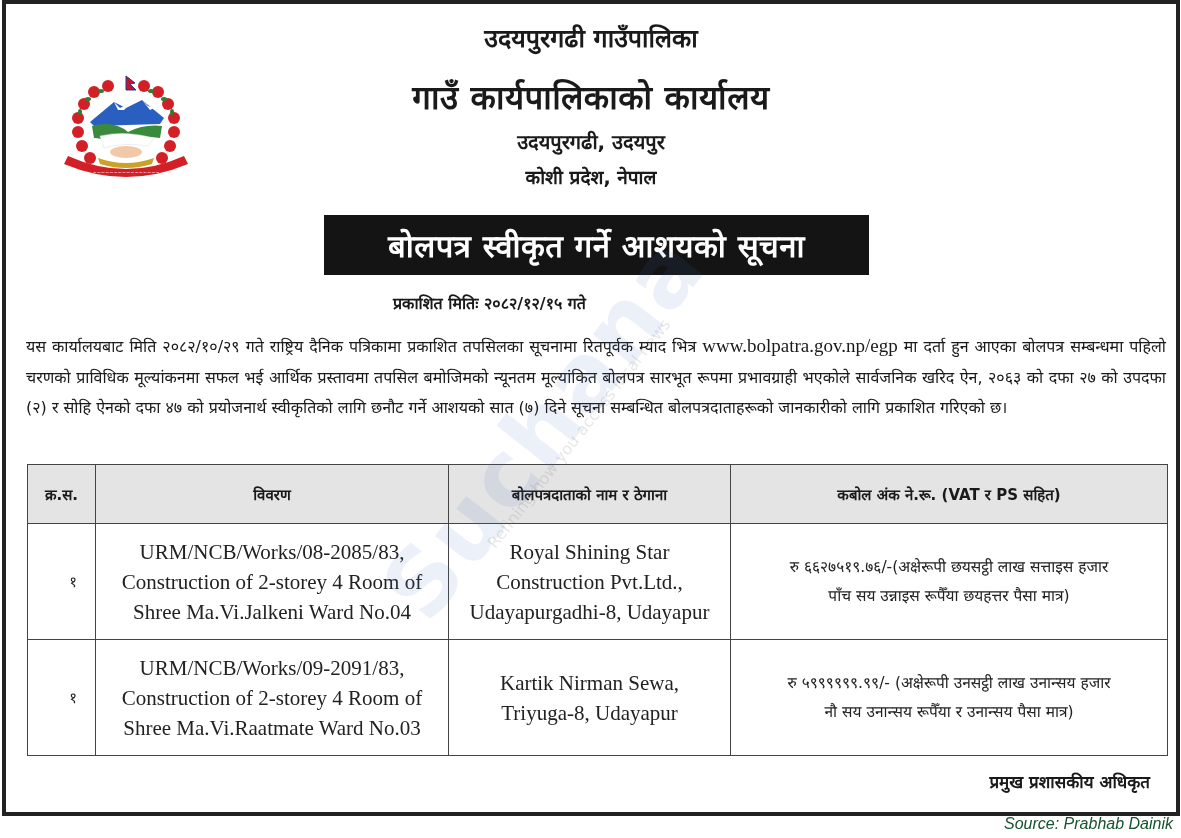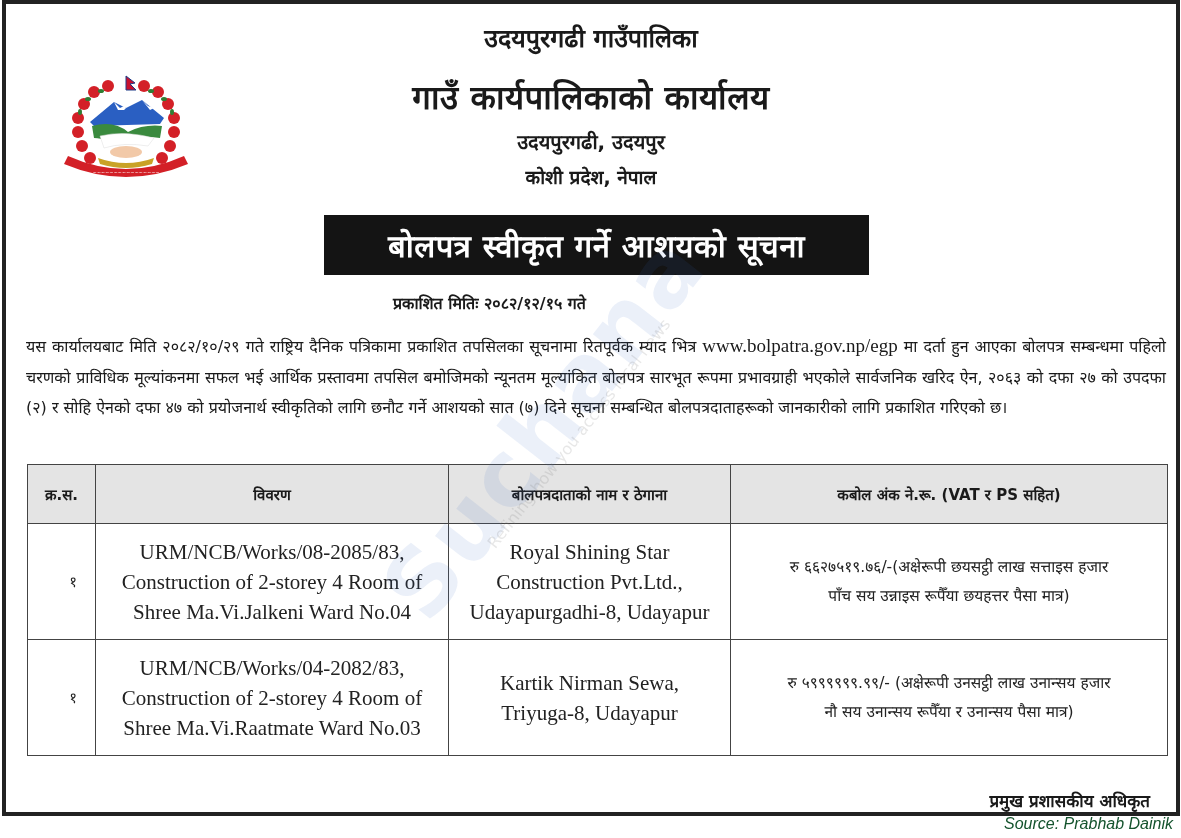--- a/index.html
+++ b/index.html
@@ -28,21 +28,21 @@
   .para .url { font-family: "Liberation Serif", serif; font-size: 19px; }
 
   table.tbl { position: absolute; left: 21px; top: 460px; width: 1140px; border-collapse: collapse; table-layout: fixed; }
   .tbl th, .tbl td { border: 1.5px solid #444; text-align: center; vertical-align: middle; padding: 0 0; }
   .tbl th { background: #e4e4e4; height: 58px; font-weight: bold; font-size: 15px; }
   .tbl td { height: 115px; font-family: "Liberation Serif", serif; font-size: 21px; line-height: 30px; color: #222; }
   .tbl td.sn { font-family: "DejaVu Sans", sans-serif; font-size: 15px; text-align: right; padding-right: 18px; }
   .tbl td.amt { font-family: "DejaVu Sans", sans-serif; font-size: 15.5px; line-height: 29px; }
   .col1 { width: 68px; } .col2 { width: 353px; } .col3 { width: 282px; } .col4 { width: 437px; }
 
-  .sign { position: absolute; right: 26px; top: 766px; font-weight: bold; font-size: 17px; margin-top: 19px; }
+  .sign { position: absolute; right: 26px; top: 766px; font-weight: bold; font-size: 17px; }
   .source { position: absolute; right: 8px; top: 815px; font-family: "Liberation Sans", sans-serif; font-style: italic; font-size: 16px; color: #14532d; }
 </style>
 </head>
 <body>
 
 <div class="frame">
 
   <div class="emblem">
     <svg width="132" height="112" viewBox="0 0 132 112">
 
@@ -135,21 +135,21 @@
           <div>Udayapurgadhi-8, Udayapur</div>
         </td>
         <td class="amt">
           <div>रु ६६२७५१९.७६/-(अक्षेरूपी छयसट्ठी लाख सत्ताइस हजार</div>
           <div>पाँच सय उन्नाइस रूपैँया छयहत्तर पैसा मात्र)</div>
         </td>
       </tr>
       <tr>
         <td class="sn">१</td>
         <td>
-          <div>URM/NCB/Works/04-2082/83,</div>
+          <div>URM/NCB/Works/09-2091/83,</div>
           <div>Construction of 2-storey 4 Room of</div>
           <div>Shree Ma.Vi.Raatmate Ward No.03</div>
         </td>
         <td>
           <div>Kartik Nirman Sewa,</div>
           <div>Triyuga-8, Udayapur</div>
         </td>
         <td class="amt">
           <div>रु ५९९९९९९.९९/- (अक्षेरूपी उनसट्ठी लाख उनान्सय हजार</div>
           <div>नौ सय उनान्सय रूपैँया र उनान्सय पैसा मात्र)</div>

